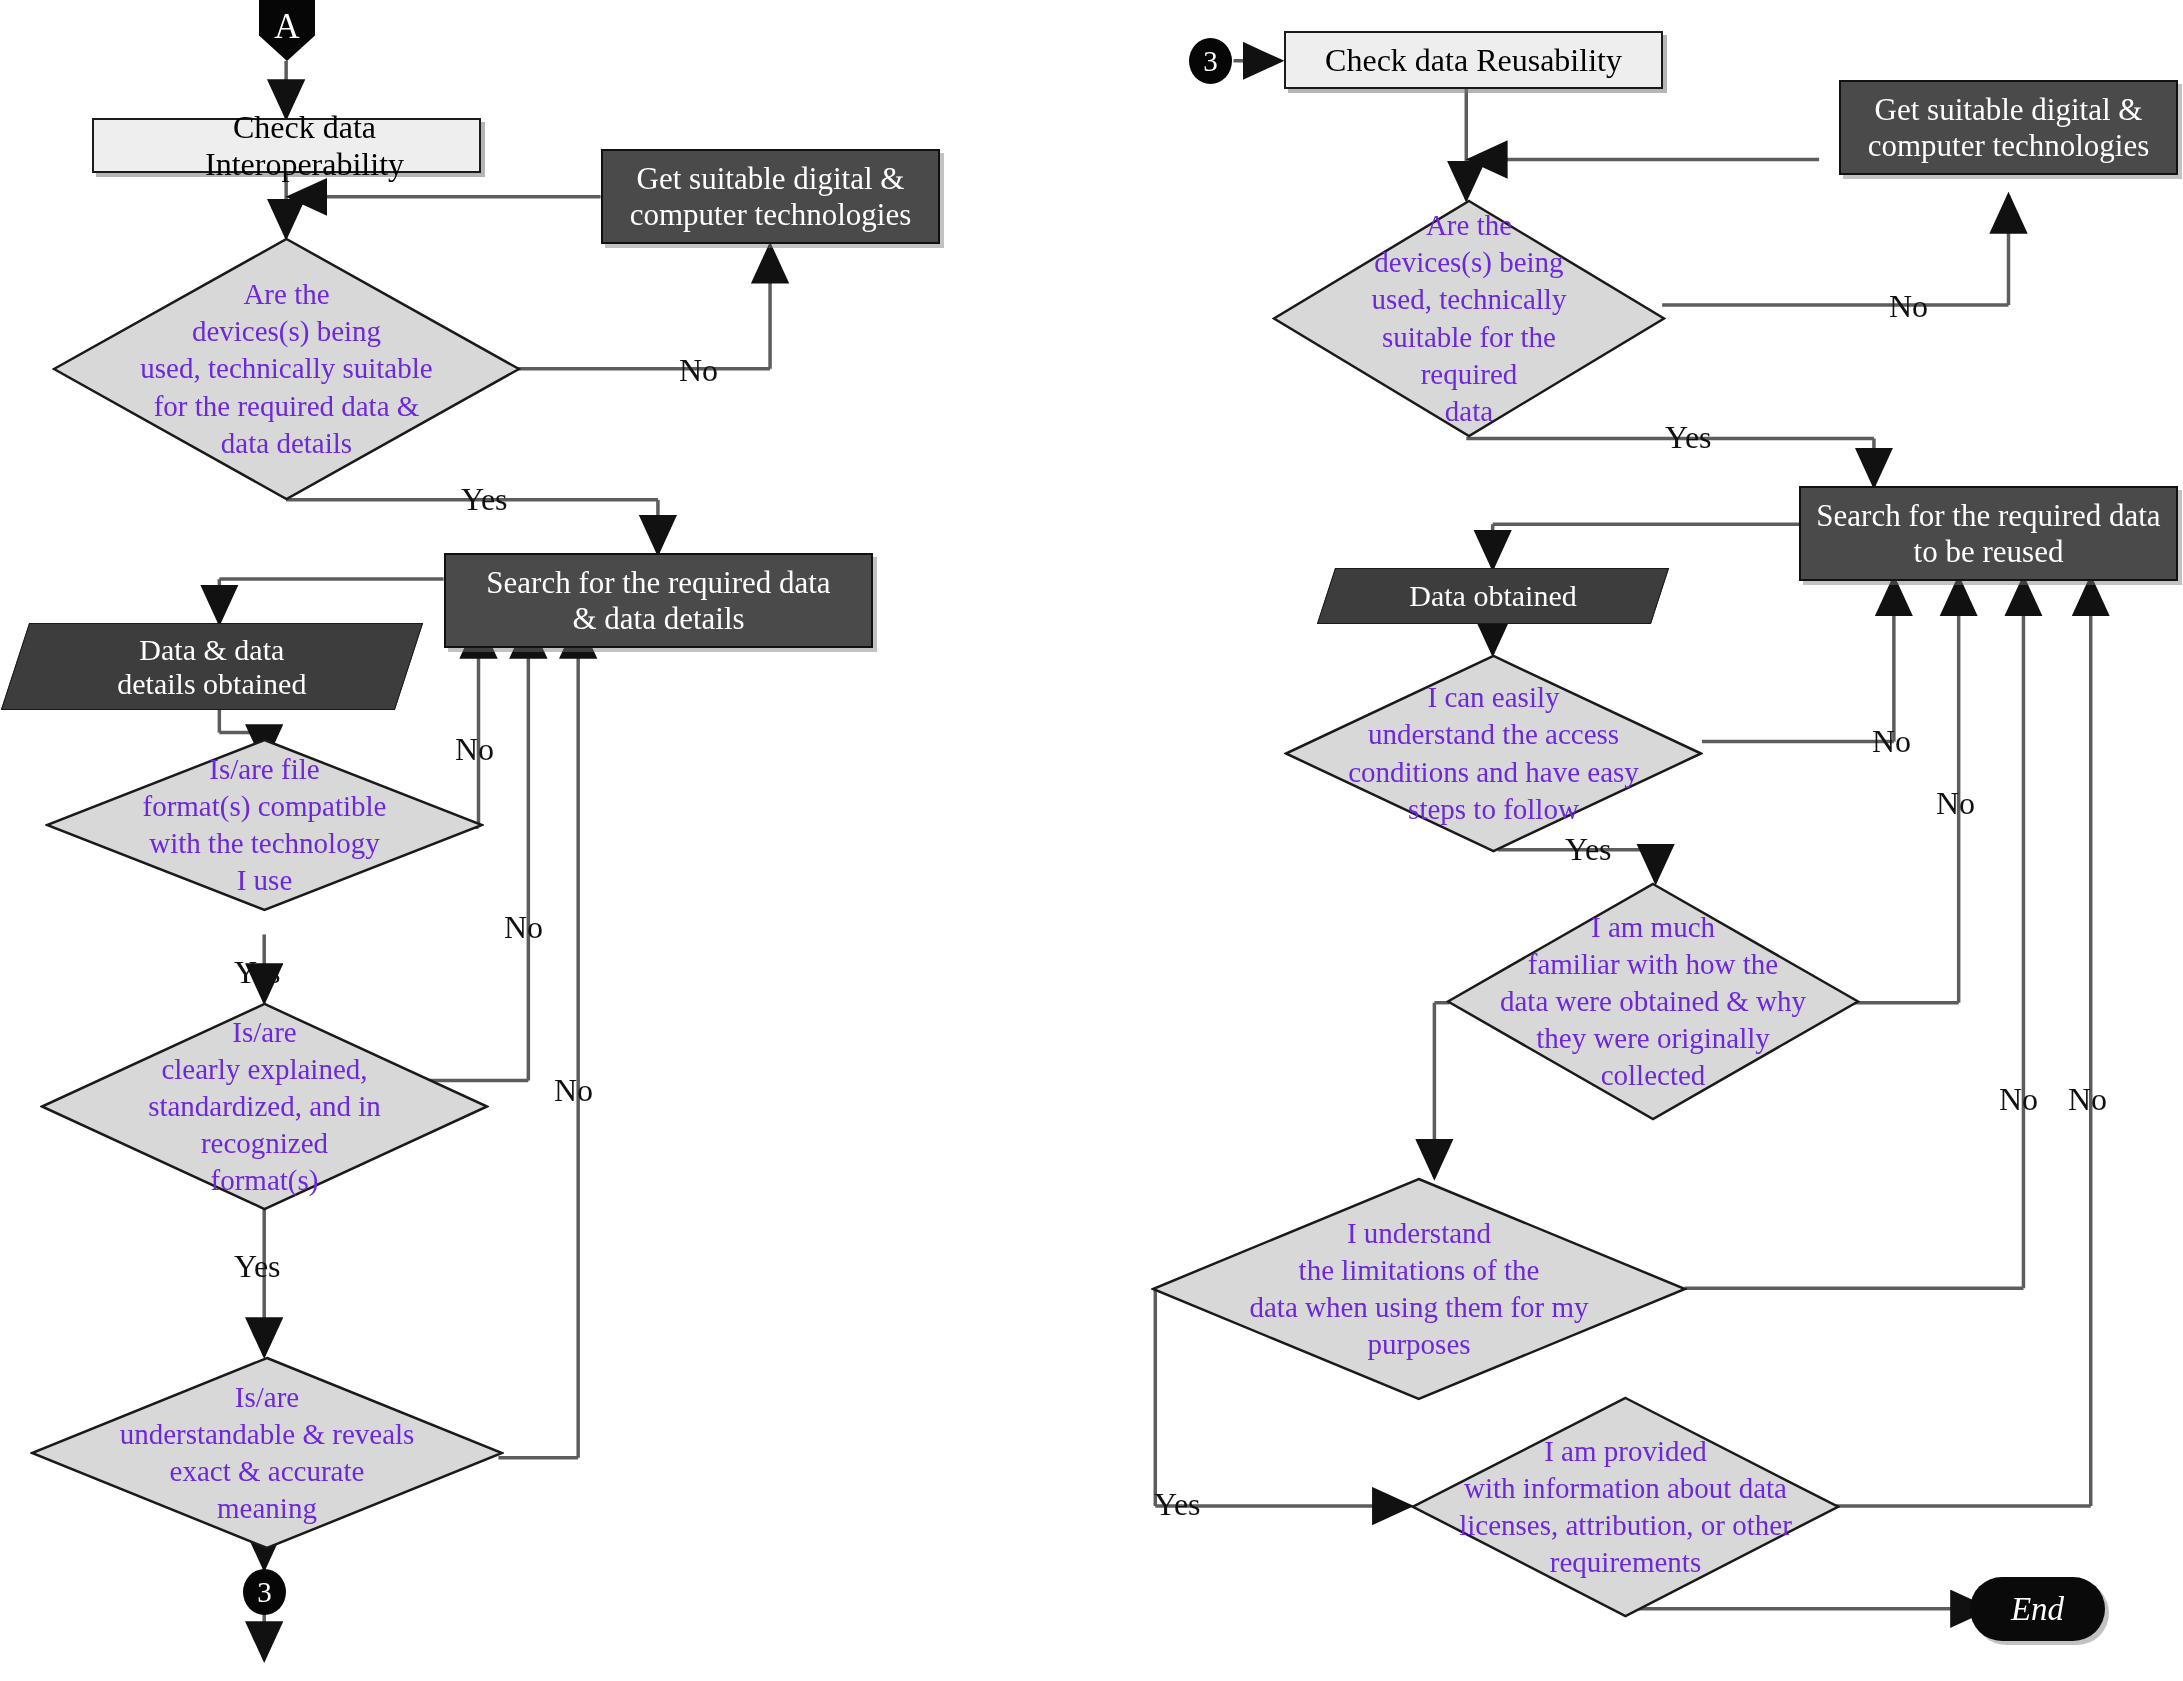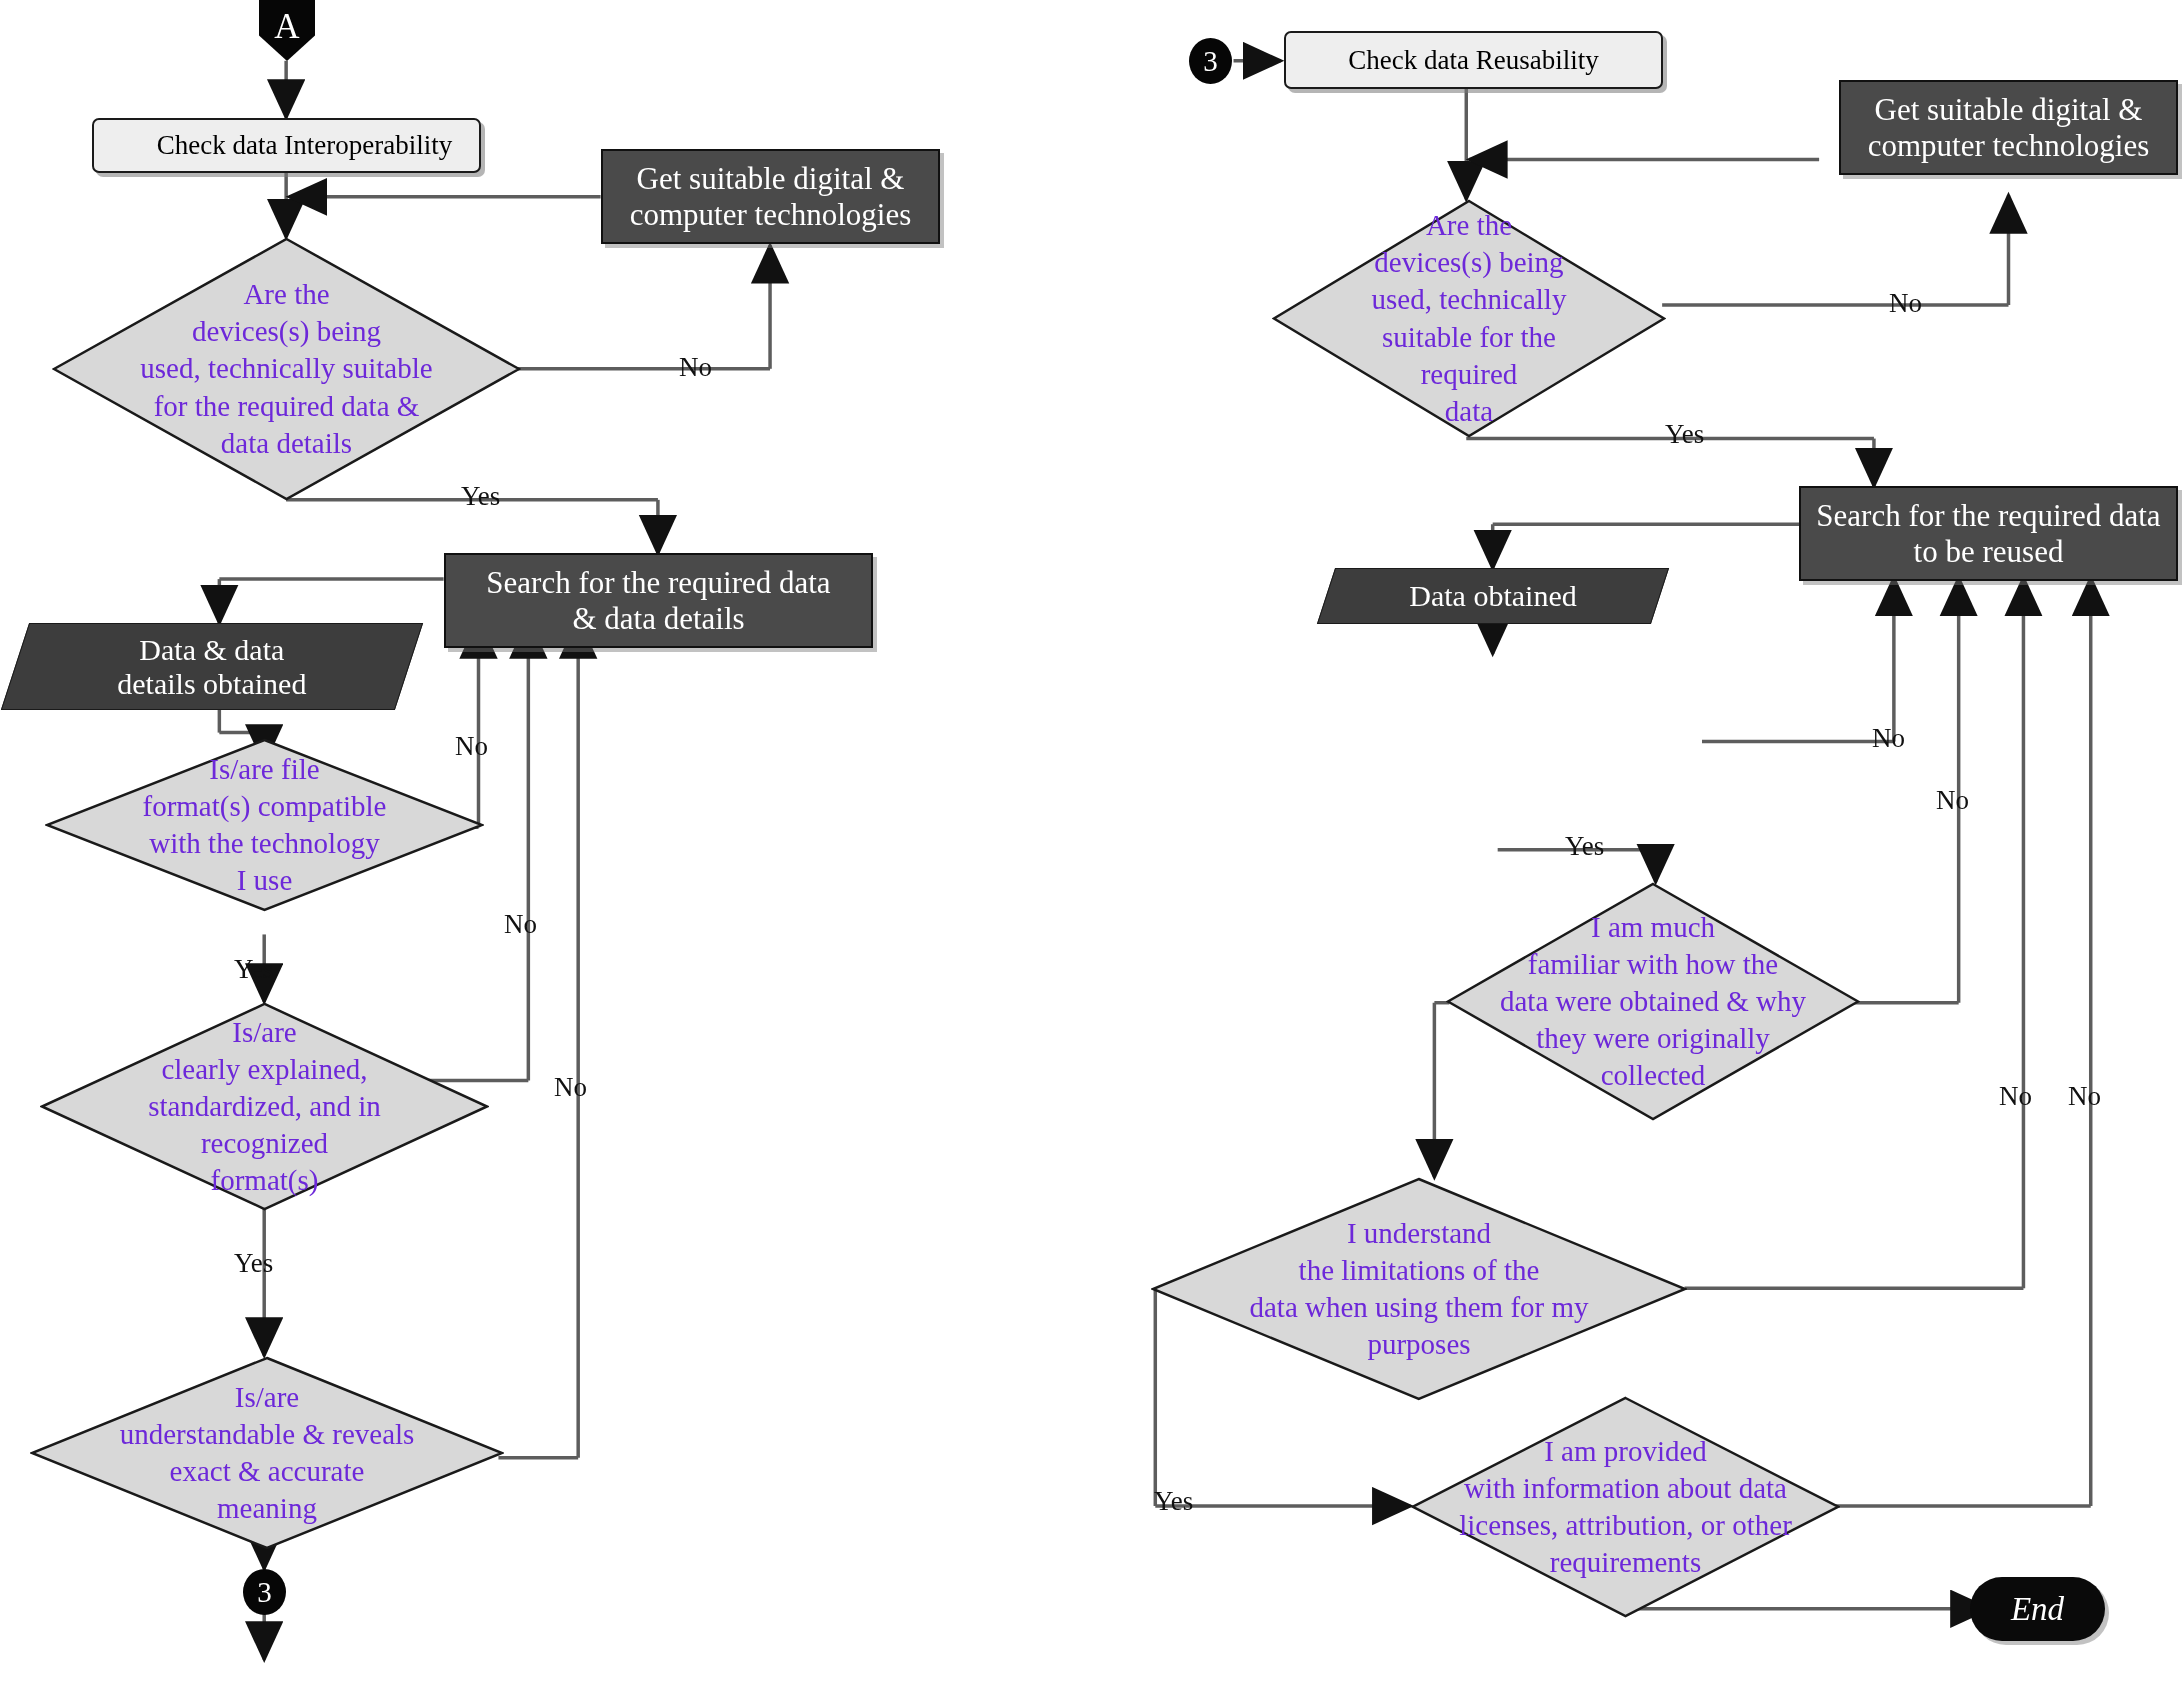--- a/index.html
+++ b/index.html
@@ -99,21 +99,21 @@
   .edge-label {
     position: absolute;
     color: #111;
     background: transparent;
     white-space: nowrap;
     line-height: 1;
   }
   .t58 { font-size: 29px; }
   .t60 { font-size: 30px; }
   .t62 { font-size: 31px; }
-  .t64 { font-size: 27px; border-radius: 7px; }
+  .t64 { font-size: 32px; }
   .t66 { font-size: 33px; }
   .t70 { font-size: 35px; }
 </style>
 </head>
 <body>
 
 <div id="canvas">
 
   <svg id="wires" viewBox="0 0 4380 3373" xmlns="http://www.w3.org/2000/svg">
     <defs>
@@ -307,20 +307,29 @@
 
   <div class="node proc-dark t62" style="left:1799px; top:486px; width:379px; height:95px; white-space:pre-line;">
     <span>Search for the required data
 to be reused</span>
   </div>
 
   <div class="node data-dark t60" style="left:1326px; top:568px; width:334px; height:56px;">
     <span class="inner">Data obtained</span>
   </div>
 
+  <div class="node decision" style="left:1284px; top:654px; width:419px; height:199px;">
+    <svg class="dia-shape" viewBox="0 0 840 400" preserveAspectRatio="none">
+      <polygon points="420,4 836,200 420,396 4,200" fill="#d8d8d8" stroke="#1a1a1a" stroke-width="5"></polygon>
+    </svg>
+    <span class="dia-label t58" style="white-space:pre-line; width:72%;">I can easily
+understand the access
+conditions and have easy
+steps to follow</span>
+  </div>
 
   <div class="node decision" style="left:1151px; top:1177px; width:536px; height:224px;">
     <svg class="dia-shape" viewBox="0 0 1075 450" preserveAspectRatio="none">
       <polygon points="537,4 1071,225 537,446 4,225" fill="#d8d8d8" stroke="#1a1a1a" stroke-width="5"></polygon>
     </svg>
     <span class="dia-label t58" style="white-space:pre-line; width:72%;">I understand
 the limitations of the
 data when using them for my
 purposes</span>
   </div>

